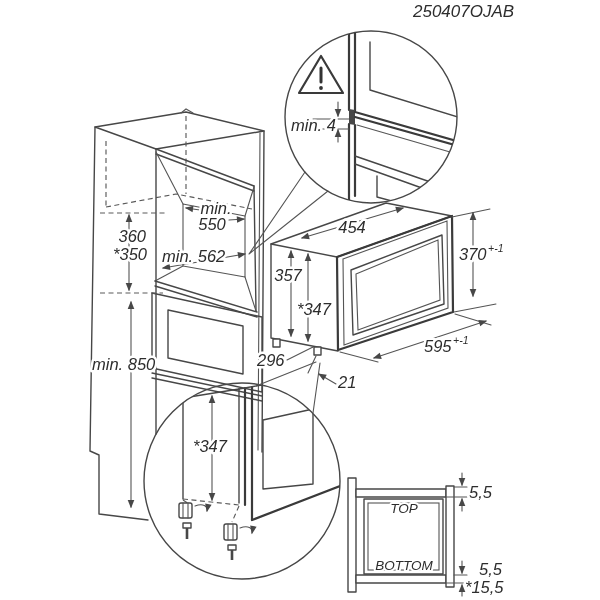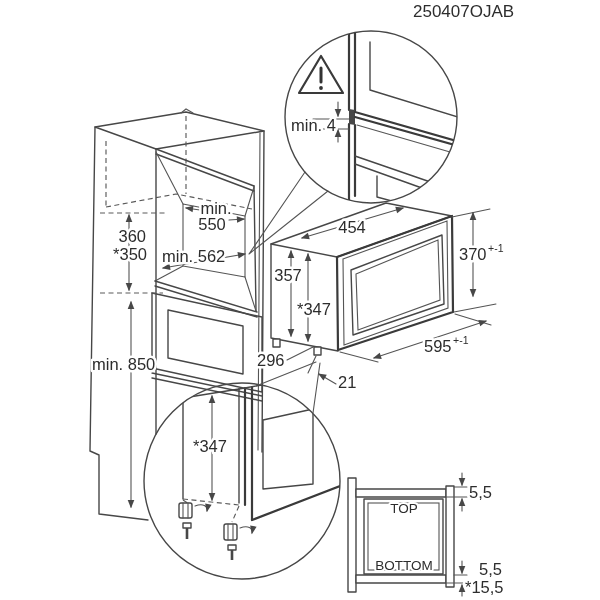--- a/index.html
+++ b/index.html
@@ -1,16 +1,16 @@
 <!DOCTYPE html>
 <html><head>
 <meta charset="utf-8">
 <style>
   html,body{margin:0;padding:0;background:#fff;}
-  .page{position:relative;width:600px;height:600px;background:#fff;overflow:hidden;}
+  .page{position:relative;width:600px;height:600px;background:#fff;overflow:hidden;font-style:italic;}
   svg{display:block;}
   .ln{stroke:#474747;fill:none;stroke-width:1.4;stroke-linecap:round;stroke-linejoin:round;}
   .ln2{stroke:#3a3a3a;fill:none;stroke-width:2.2;stroke-linecap:round;stroke-linejoin:round;}
   .lnthin{stroke:#555;fill:none;stroke-width:1.1;stroke-linecap:round;}
   .dash{stroke:#5a5a5a;fill:none;stroke-width:1.15;stroke-dasharray:5 3.5;}
   .dim{font-family:"Liberation Sans",sans-serif;font-size:16.5px;fill:#2d2d2d;
        stroke:#ffffff;stroke-width:5px;paint-order:stroke;stroke-linejoin:round;}
   .dimsup{font-family:"Liberation Sans",sans-serif;font-size:10.5px;fill:#2d2d2d;
        stroke:#ffffff;stroke-width:4px;paint-order:stroke;stroke-linejoin:round;}
   .seclab{font-family:"Liberation Sans",sans-serif;font-size:13.5px;fill:#2d2d2d;

